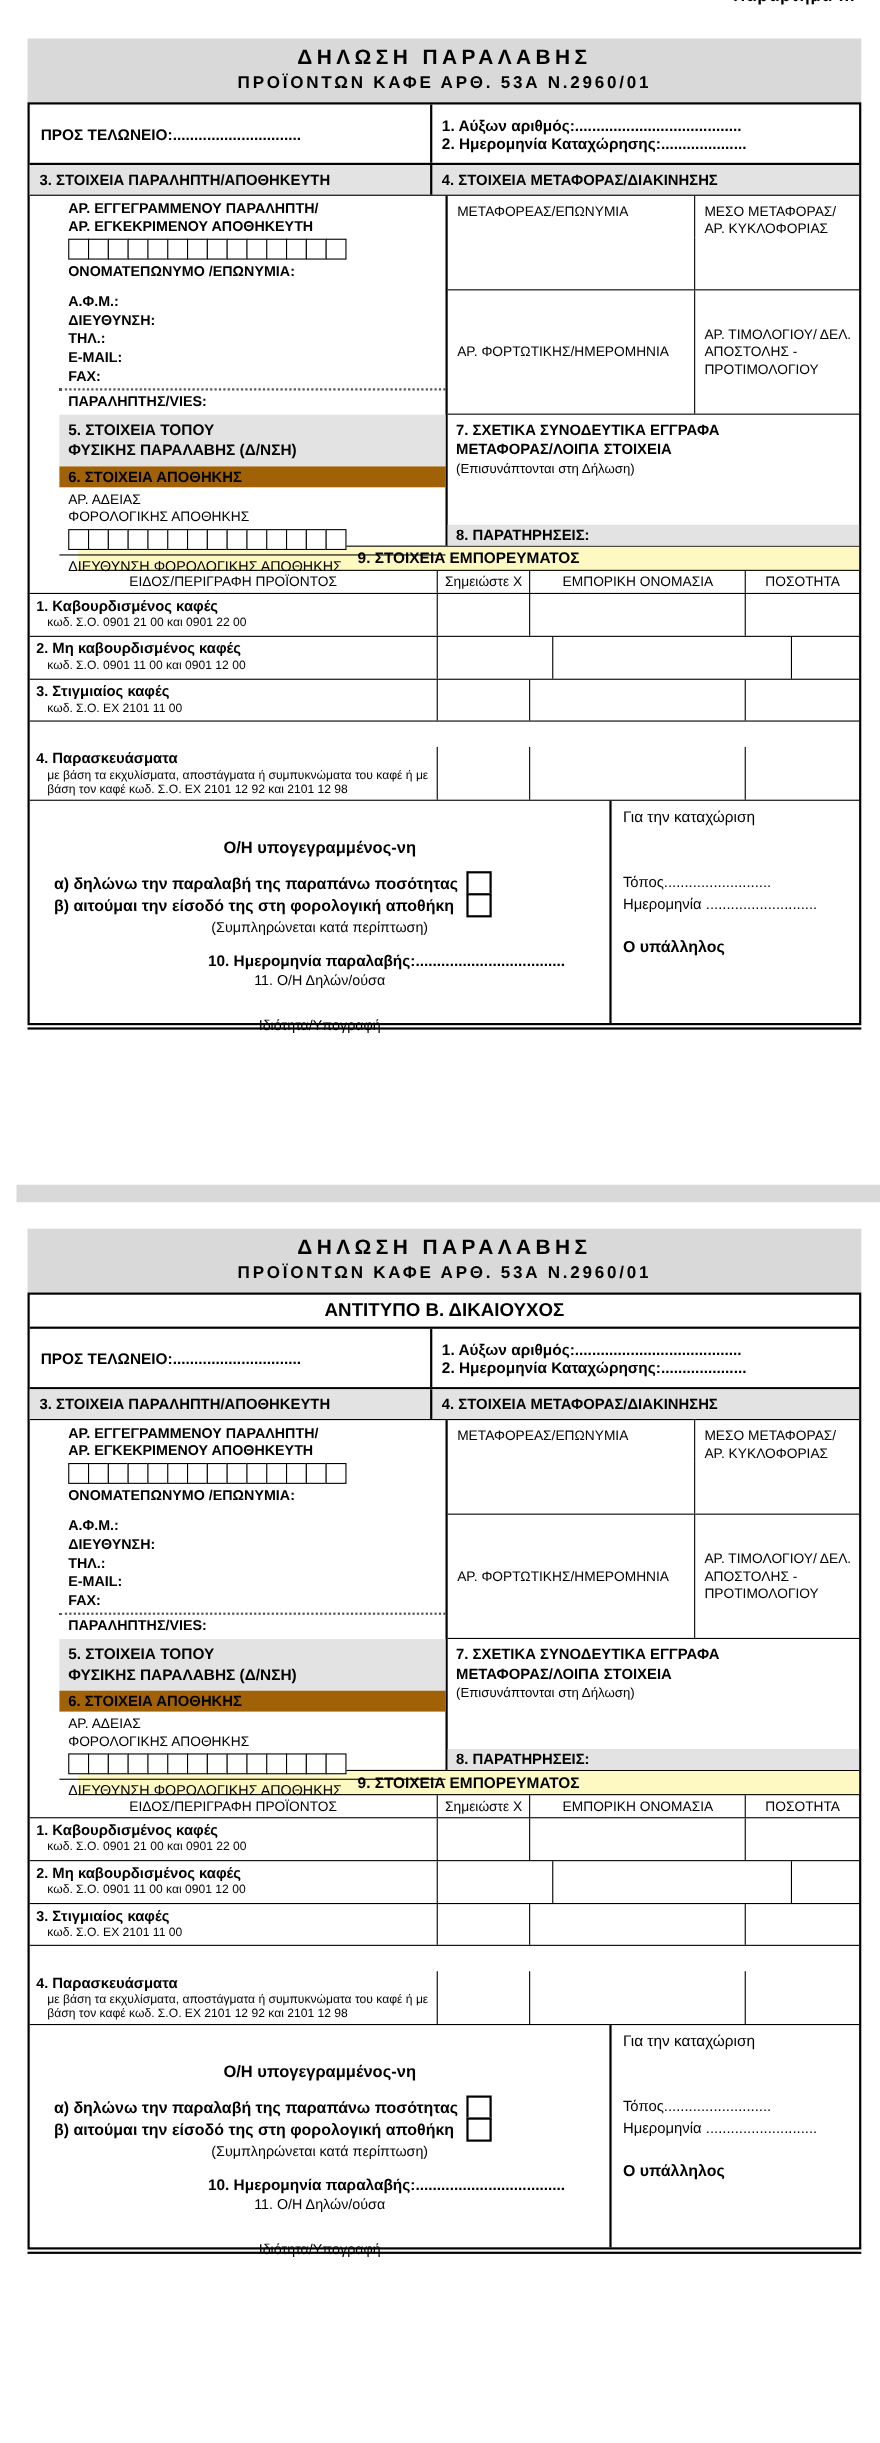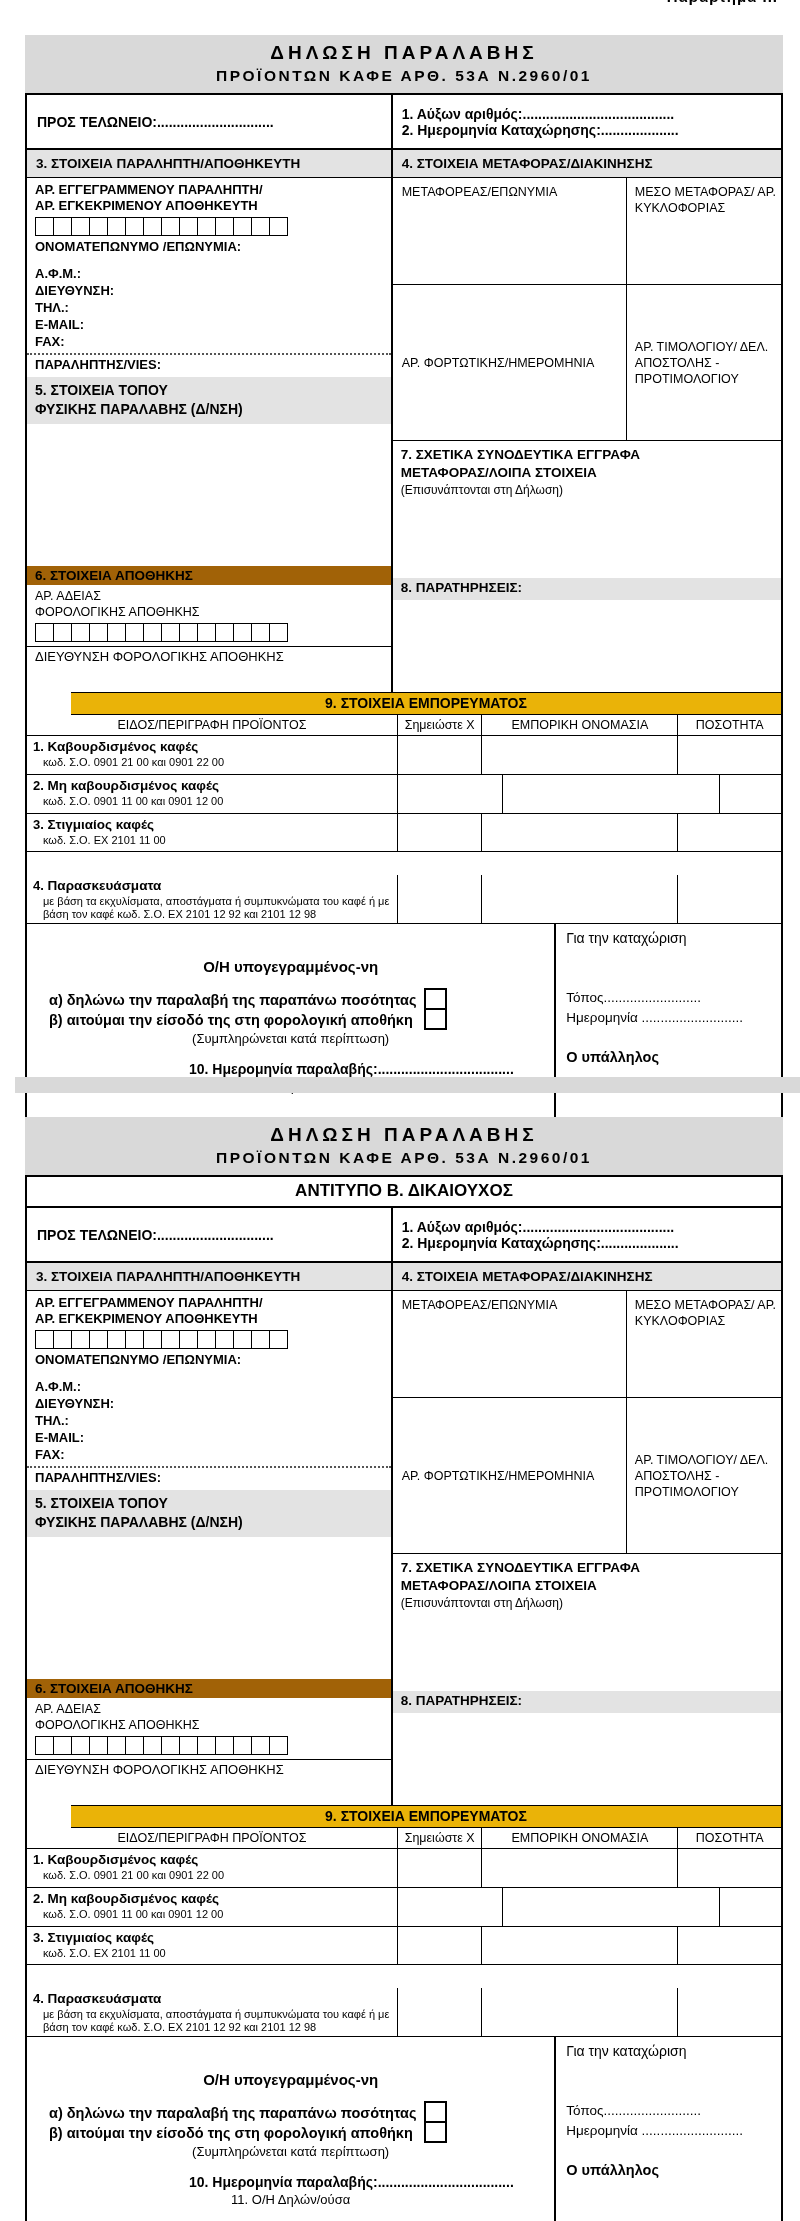--- a/index.html
+++ b/index.html
@@ -23,21 +23,21 @@
 
   .row-top { display: flex; border-bottom: 2px solid #000; height: 55px; }
   .cell-customs { width: 48.5%; border-right: 2px solid #000; display: flex; align-items: center; padding-left: 10px; font-weight: bold; font-size: 14px; }
   .cell-serial { flex: 1; display: flex; flex-direction: column; justify-content: center; padding-left: 9px; font-weight: bold; font-size: 14px; }
 
   .row-sec34 { display: flex; border-bottom: 1px solid #000; background: #e3e3e3; height: 28px; }
   .row-sec34 > div { display: flex; align-items: center; font-weight: bold; font-size: 13.5px; padding-left: 9px; }
   .h-left { width: 48.5%; border-right: 2px solid #000; }
   .h-right { flex: 1; }
 
-  .row-body { display: flex; height: 514px; }
+  .row-body { display: flex; height: 318px; padding-left: 27px; }
   .col-left { width: 48.5%; border-right: 2px solid #000; display: flex; flex-direction: column; }
   .col-right { flex: 1; display: flex; flex-direction: column; }
 
   .b { font-weight: bold; }
   .blk-reg { padding: 4px 8px 0; font-size: 13px; line-height: 16px; }
   .box-row { display: flex; margin: 3px 0 2px; }
   .box-cell { width: 19px; height: 19px; border: 1px solid #000; margin-left: -1px; background: #fff; }
   .box-cell:first-child { margin-left: 0; }
   .name-label { margin-top: 3px; }
   .blk-contact { padding: 10px 8px 0; font-size: 13px; line-height: 17px; }
@@ -55,21 +55,21 @@
   .tr-row3 { display: flex; height: 156px; border-bottom: 1px solid #000; }
   .c1 { width: 60.3%; border-right: 1px solid #000; padding: 6px 6px 0 9px; font-size: 12.5px; line-height: 16px; }
   .c2 { flex: 1; padding: 6px 4px 0 8px; font-size: 12.5px; line-height: 16px; }
   .centerv { display: flex; flex-direction: column; justify-content: center; padding-top: 0; }
   .sec7 { height: 137px; padding: 5px 8px 0; }
   .sec7 .s7t { font-weight: bold; font-size: 13.5px; line-height: 18px; }
   .sec7 .note { font-size: 12px; margin-top: 1px; }
   .sec8-header { background: #e3e3e3; padding: 2px 8px; font-weight: bold; font-size: 13.5px; height: 22px; }
   .fill-grow { flex: 1; }
 
-  .sec9-band { border-top: 1px solid #000; border-bottom: 1px solid #000; background: #eab308; text-align: center; font-weight: bold; font-size: 14px; padding: 2px 0 3px; margin-left: 44px; }
+  .sec9-band { border-top: 1px solid #000; border-bottom: 1px solid #000; background: #fef9c3; text-align: center; font-weight: bold; font-size: 14px; padding: 2px 0 3px; margin-left: 44px; }
   .ghead { display: flex; border-bottom: 1px solid #000; height: 21px; font-size: 12.5px; }
   .ghead > div { display: flex; align-items: center; justify-content: center; }
   .gc1 { width: 49.2%; border-right: 1px solid #000; }
   .gc2 { width: 11.2%; border-right: 1px solid #000; }
   .gc3 { width: 26%; border-right: 1px solid #000; }
   .gc4 { flex: 1; }
   .grow { display: flex; border-bottom: 1px solid #000; }
   .grow:last-child { border-bottom: none; }
   .gcell1 { width: 49.2%; border-right: 1px solid #000; padding: 3px 4px 2px 6px; }
   .gname-line { font-size: 13.5px; line-height: 16px; }

